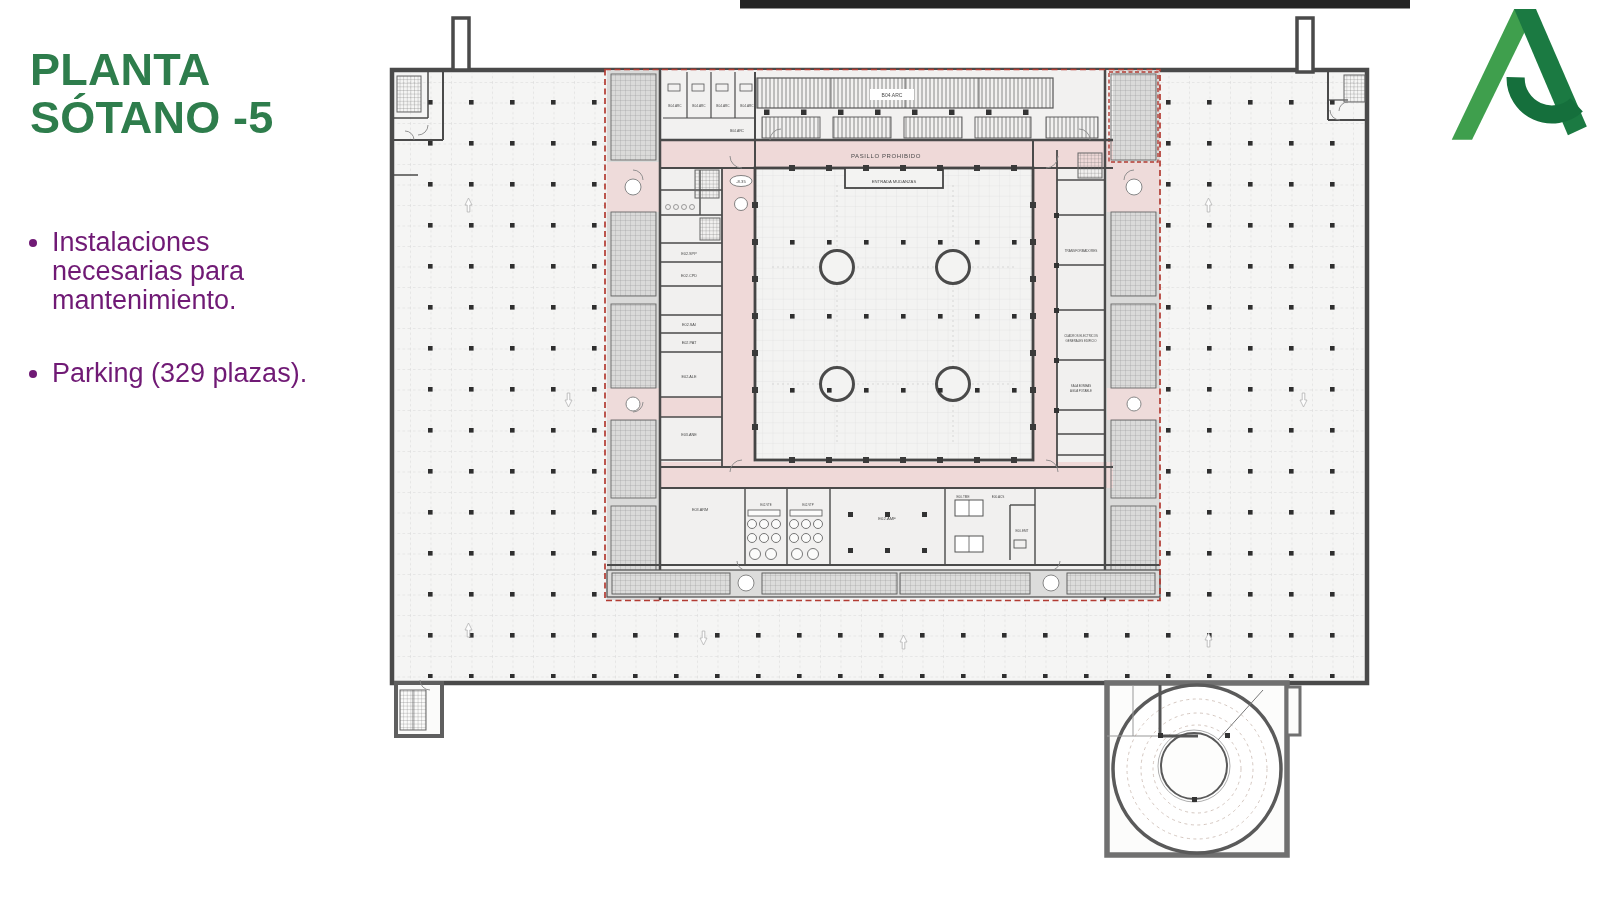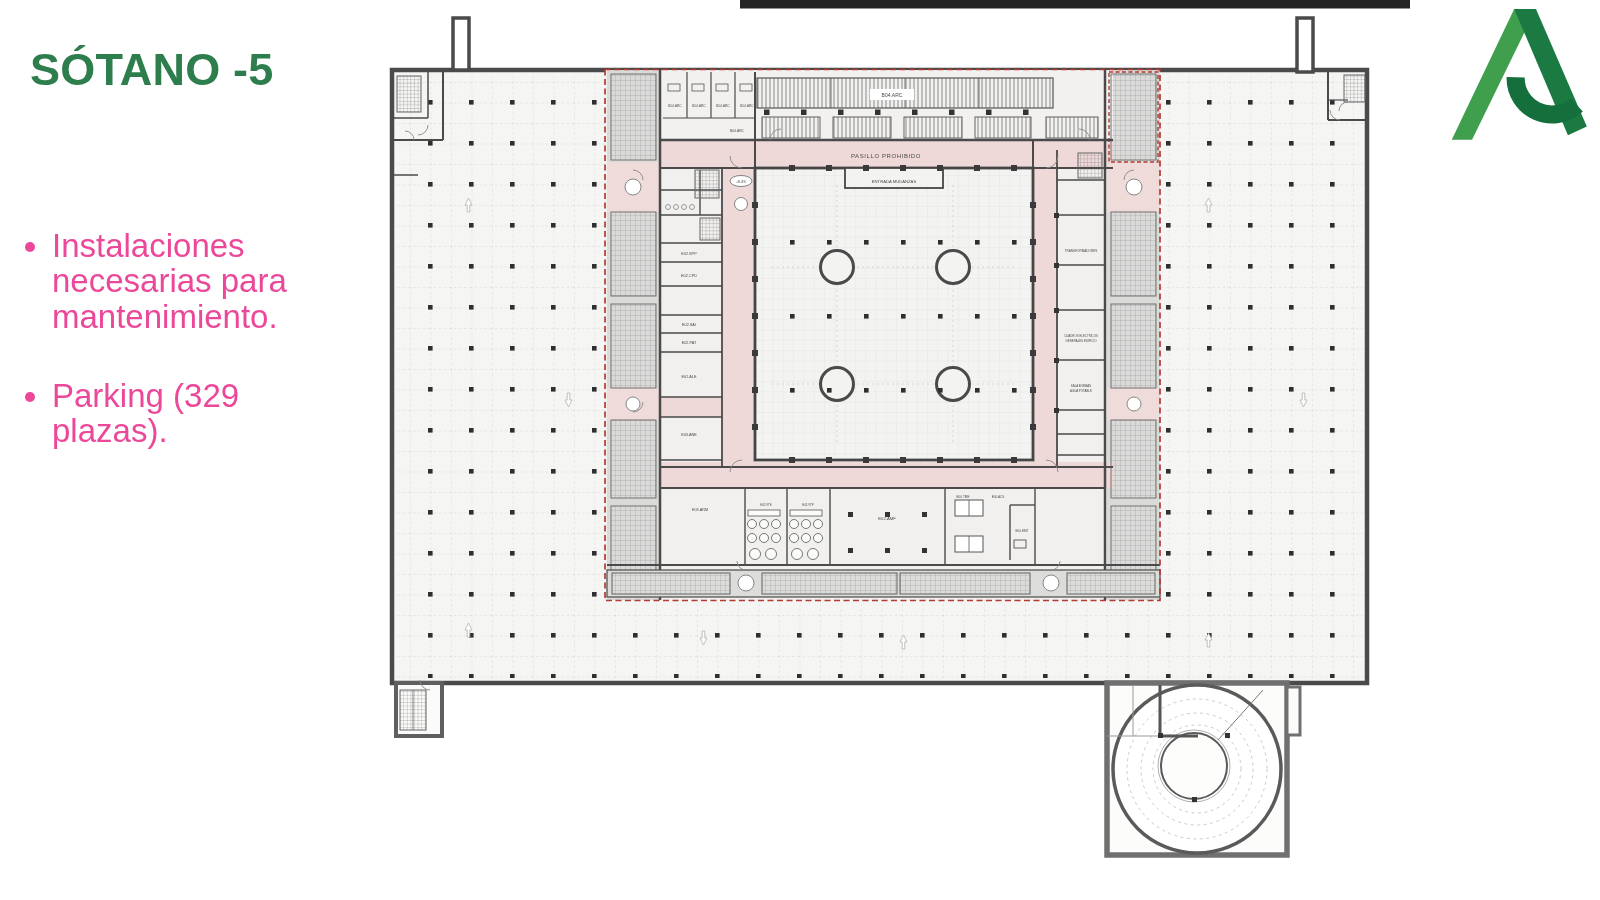--- a/index.html
+++ b/index.html
@@ -5,21 +5,21 @@
   html,body{margin:0;padding:0;}
   body{width:1600px;height:900px;background:#ffffff;position:relative;overflow:hidden;
        font-family:"Liberation Sans", sans-serif;}
   .stage{position:absolute;inset:0;width:1600px;height:900px;}
 
   
   .left-col{position:absolute;left:30px;top:46px;width:340px;}
   .title{font-size:45px;font-weight:800;line-height:1.06;color:#2E7D4C;letter-spacing:.2px;}
   .bullets{position:absolute;left:22px;top:228px;width:300px;}
   .bullets ul{margin:0;padding-left:30px;}
-  .bullets li{font-size:33px;line-height:1.07;color:#ec4899;margin:0 0 44px 0;}
+  .bullets li{font-size:27px;line-height:1.07;color:#701a75;margin:0 0 44px 0;}
 
   
   .logo{position:absolute;left:1446px;top:6px;width:148px;height:138px;}
 
   
   .plan{position:absolute;left:0;top:0;}
   svg text{font-family:"Liberation Sans", sans-serif;fill:#4a4a4a;}
 </style>
 </head>
 <body>
@@ -420,20 +420,21 @@
       <text x="808" y="506" font-size="2.9">E02.VTP</text>
       <text x="887" y="520" font-size="4.2">E02.AMF</text>
       <text x="963" y="498" font-size="3.1">E00.TME</text>
       <text x="998" y="498" font-size="3.1">E00.ACS</text>
       <text x="1022" y="532" font-size="3.1">E00.EMT</text>
     </g>
   </svg>
 
   <div class="left-col">
     <div class="title">
+      <div>PLANTA</div>
       <div>SÓTANO -5</div>
     </div>
   </div>
   <div class="bullets">
     <ul>
       <li>Instalaciones necesarias para mantenimiento.</li>
       <li>Parking (329 plazas).</li>
     </ul>
   </div>
 

